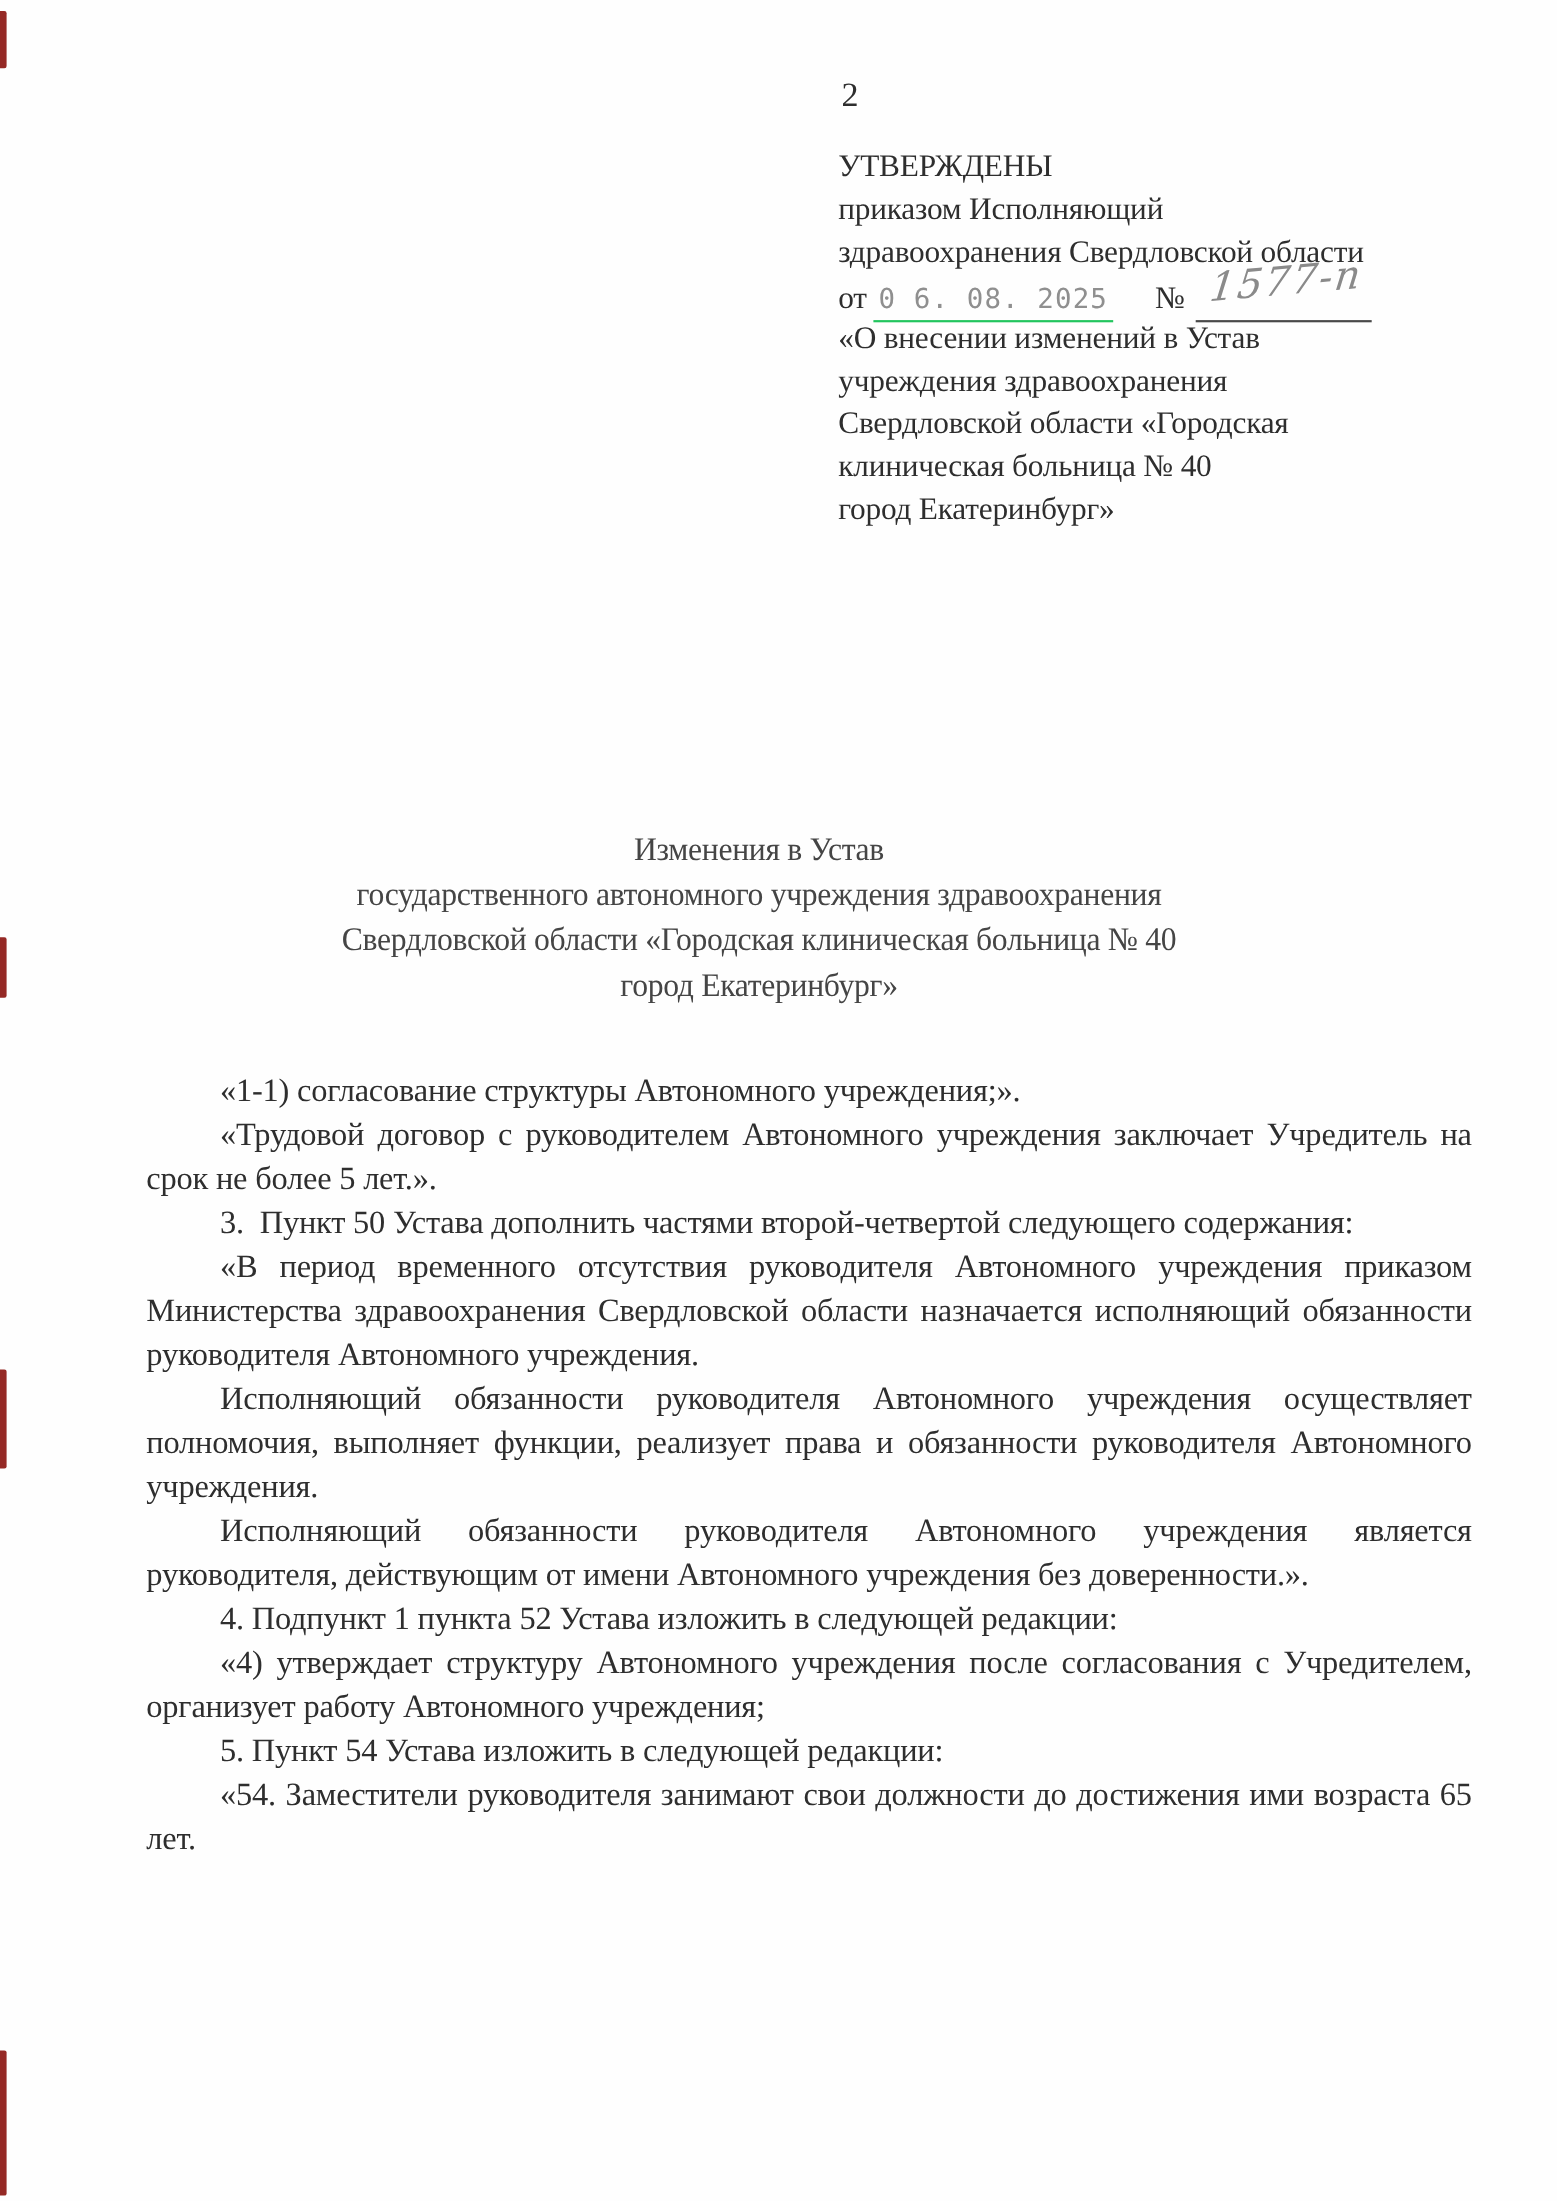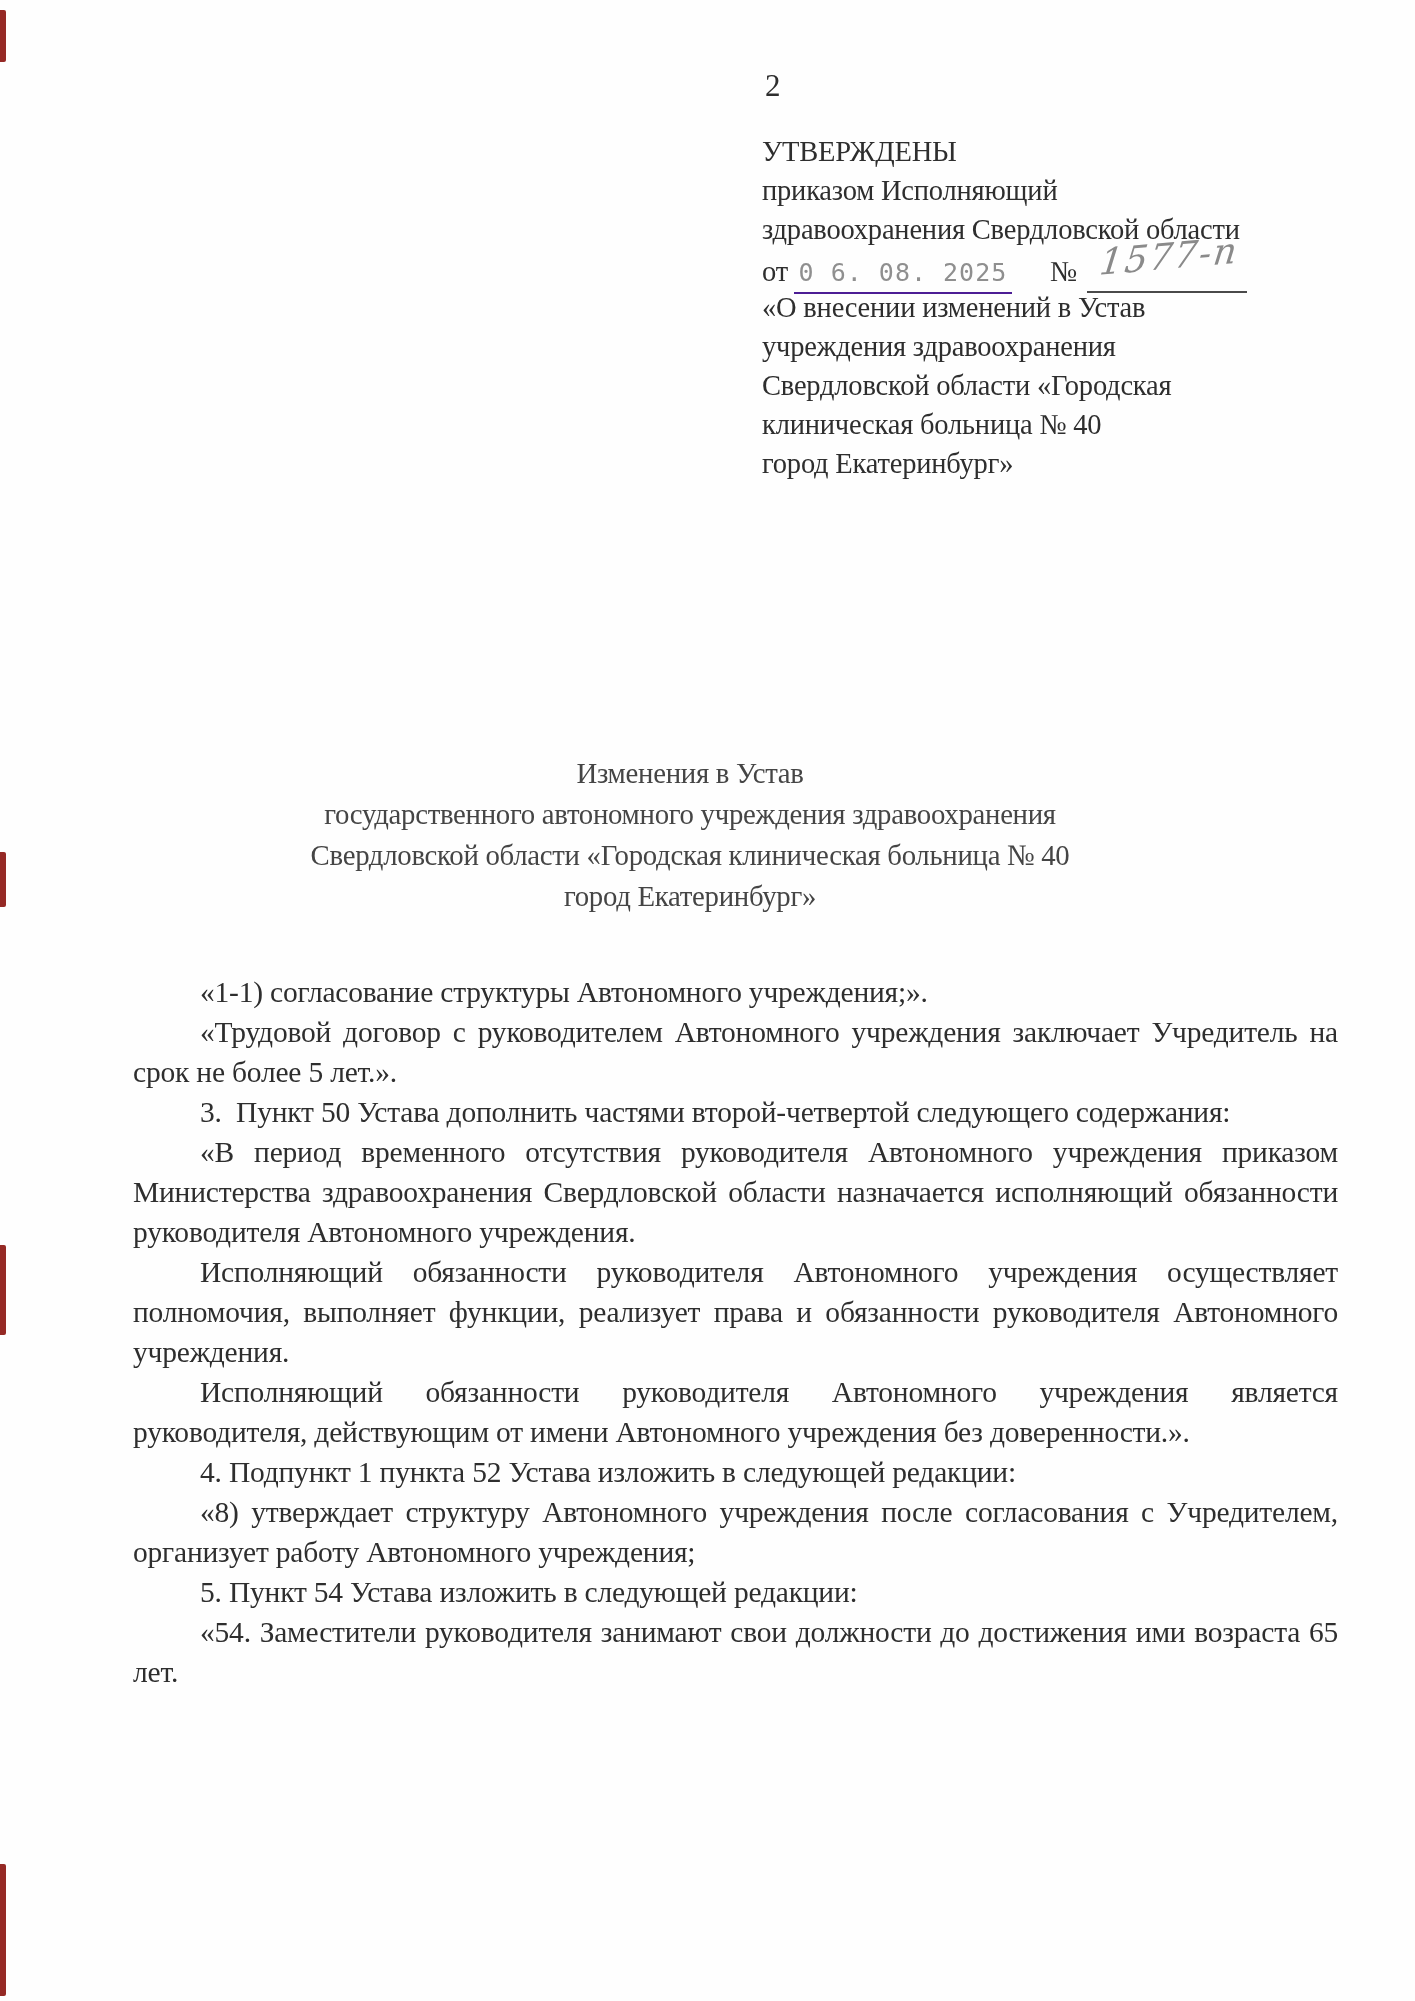--- a/index.html
+++ b/index.html
@@ -30,21 +30,21 @@
 
   .approval{
     position:absolute;left:762px;top:132px;width:585px;
     font-size:28.5px;line-height:39px;
     letter-spacing:-0.2px;
   }
   .approval .ap-line{white-space:nowrap;}
   .date-line{white-space:nowrap;height:39px;}
   .stamp-slot{
     display:inline-block;width:218px;margin-left:6px;
-    border-bottom:2px solid #4c1d95;
+    border-bottom:2px solid #22c55e;
     text-align:center;vertical-align:baseline;
   }
   .stamp{
     font-family:"DejaVu Sans Mono",monospace;
     font-size:25px;letter-spacing:1px;
     color:var(--stamp,#8f8f8f);
   }
   .num-sign{margin-left:38px;}
   .number-slot{
     display:inline-block;width:160px;margin-left:10px;
@@ -119,18 +119,18 @@
 
   <div class="bodytext">
 
       <p>«1-1) согласование структуры Автономного учреждения;».</p>
       <p>«Трудовой договор с руководителем Автономного учреждения заключает Учредитель на срок не более 5 лет.».</p>
       <p>3.&nbsp; Пункт 50 Устава дополнить частями второй-четвертой следующего содержания:</p>
       <p>«В период временного отсутствия руководителя Автономного учреждения приказом Министерства здравоохранения Свердловской области назначается исполняющий обязанности руководителя Автономного учреждения.</p>
       <p>Исполняющий обязанности руководителя Автономного учреждения осуществляет полномочия, выполняет функции, реализует права и обязанности руководителя Автономного учреждения.</p>
       <p>Исполняющий обязанности руководителя Автономного учреждения является руководителя, действующим от имени Автономного учреждения без доверенности.».</p>
       <p>4. Подпункт 1 пункта 52 Устава изложить в следующей редакции:</p>
-      <p>«8) утверждает структуру Автономного учреждения после согласования с Учредителем, организует работу Автономного учреждения;</p>
+      <p>«4) утверждает структуру Автономного учреждения после согласования с Учредителем, организует работу Автономного учреждения;</p>
       <p>5. Пункт 54 Устава изложить в следующей редакции:</p>
       <p>«54. Заместители руководителя занимают свои должности до достижения ими возраста 65 лет.</p>
     </div>
 
 </div>
 
 </body></html>

